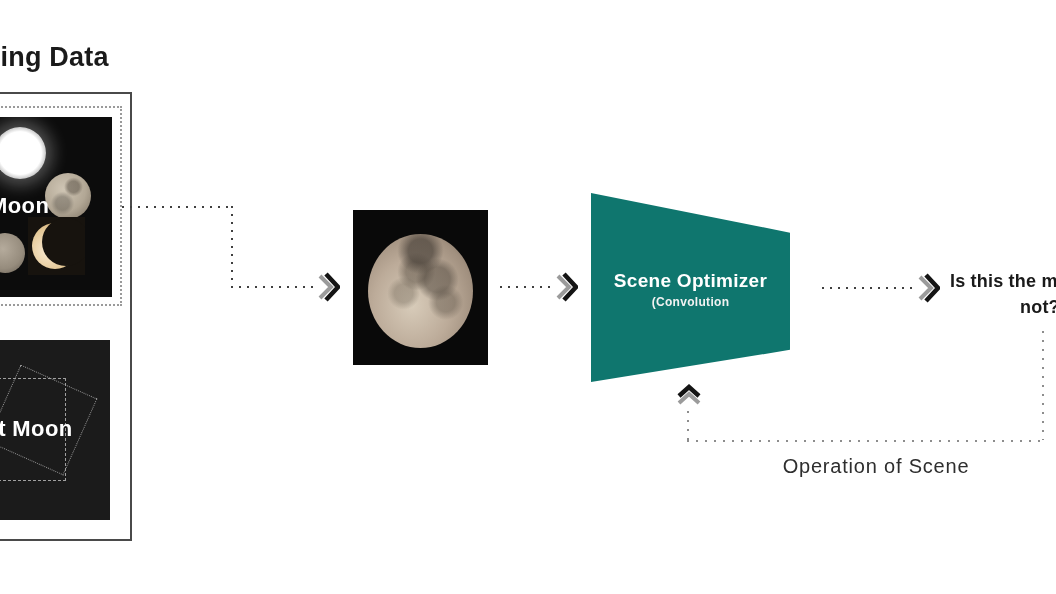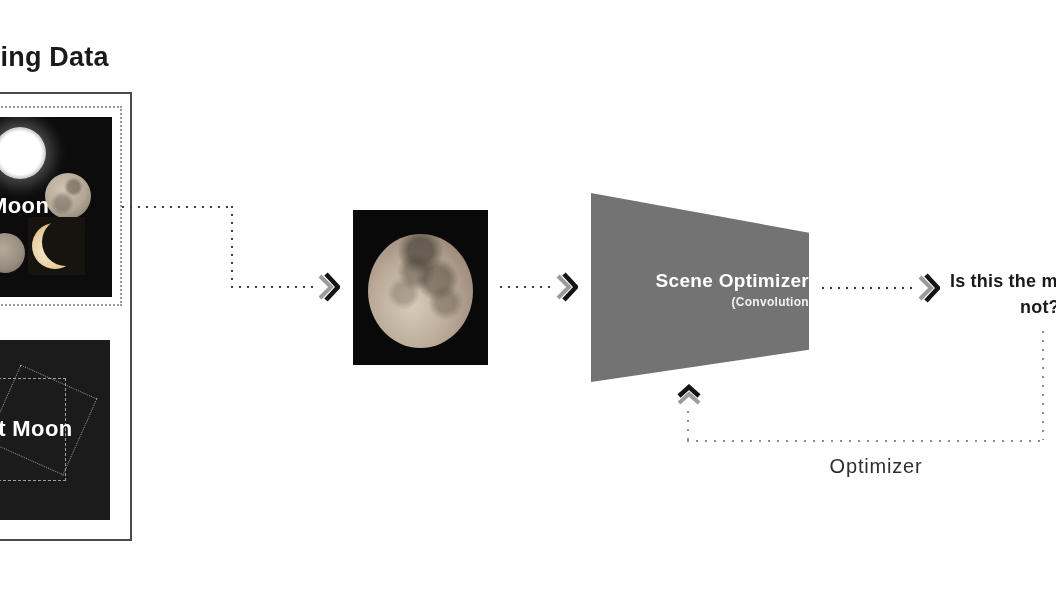--- a/index.html
+++ b/index.html
@@ -43,23 +43,23 @@
   .big-moon{position:absolute;left:15px;top:24px;width:105px;height:114px;border-radius:50%;
     background:
      radial-gradient(circle at 50% 15%, rgba(74,66,58,0.70) 0 11%, transparent 21%),
      radial-gradient(circle at 66% 40%, rgba(84,75,65,0.55) 0 13%, transparent 22%),
      radial-gradient(circle at 46% 33%, rgba(90,80,68,0.50) 0 11%, transparent 20%),
      radial-gradient(circle at 74% 60%, rgba(96,86,74,0.45) 0 9%, transparent 17%),
      radial-gradient(circle at 34% 52%, rgba(100,90,76,0.35) 0 10%, transparent 18%),
      radial-gradient(ellipse at 42% 62%, #d8ccba 0%, #bcab99 45%, #a1907f 72%, #776a5c 92%, #544a40 100%);
     filter:blur(0.4px);}
   
-  .trapezoid{left:591px;top:193px;width:218px;height:189px;background:#737373;
+  .trapezoid{left:591px;top:193px;width:199px;height:189px;background:#0f766e;
     clip-path:polygon(0 0, 100% 21%, 100% 83%, 0 100%);
-    display:flex;flex-direction:column;align-items:flex-end;justify-content:center;text-align:center;}
+    display:flex;flex-direction:column;align-items:center;justify-content:center;text-align:center;}
   .opt-title{color:#ffffff;font-weight:700;font-size:19px;letter-spacing:0.3px;margin-top:8px;}
   .opt-sub{color:#f2f2f2;font-size:12px;line-height:21px;font-weight:700;letter-spacing:0.3px;}
   .opt-sub:first-of-type{margin-top:5px;}
   
   .q1{left:950px;top:271px;font-size:18px;font-weight:700;color:#1a1a1a;white-space:nowrap;letter-spacing:0.2px;}
   .q2{left:1020px;top:297px;font-size:18px;font-weight:700;color:#1a1a1a;white-space:nowrap;letter-spacing:0.2px;}
   
   .fb-label{left:745px;top:454px;width:262px;text-align:center;font-size:20px;color:#2e2e2e;
     letter-spacing:0.8px;line-height:25px;font-weight:400;}
   
@@ -124,14 +124,14 @@
 
 <div class="fdots-v" style="left:1042px;top:331px;height:109px;"></div>
 <div class="fdots-h" style="left:687px;top:440px;width:357px;"></div>
 <div class="fdots-v" style="left:687px;top:411px;height:29px;"></div>
 <svg class="chev" style="left:674px;top:384px;" width="30" height="22" viewBox="0 0 30 22">
   <polyline points="5,19 15,10 25,19" fill="none" stroke="#9b9b9b" stroke-width="4"></polyline>
   <polyline points="5,12 15,3 25,12" fill="none" stroke="#141414" stroke-width="4.5"></polyline>
 </svg>
 
 <div class="abs fb-label">
-  <div>Optimizer</div>
+  <div>Operation of Scene</div>
 </div>
 
 </body></html>

